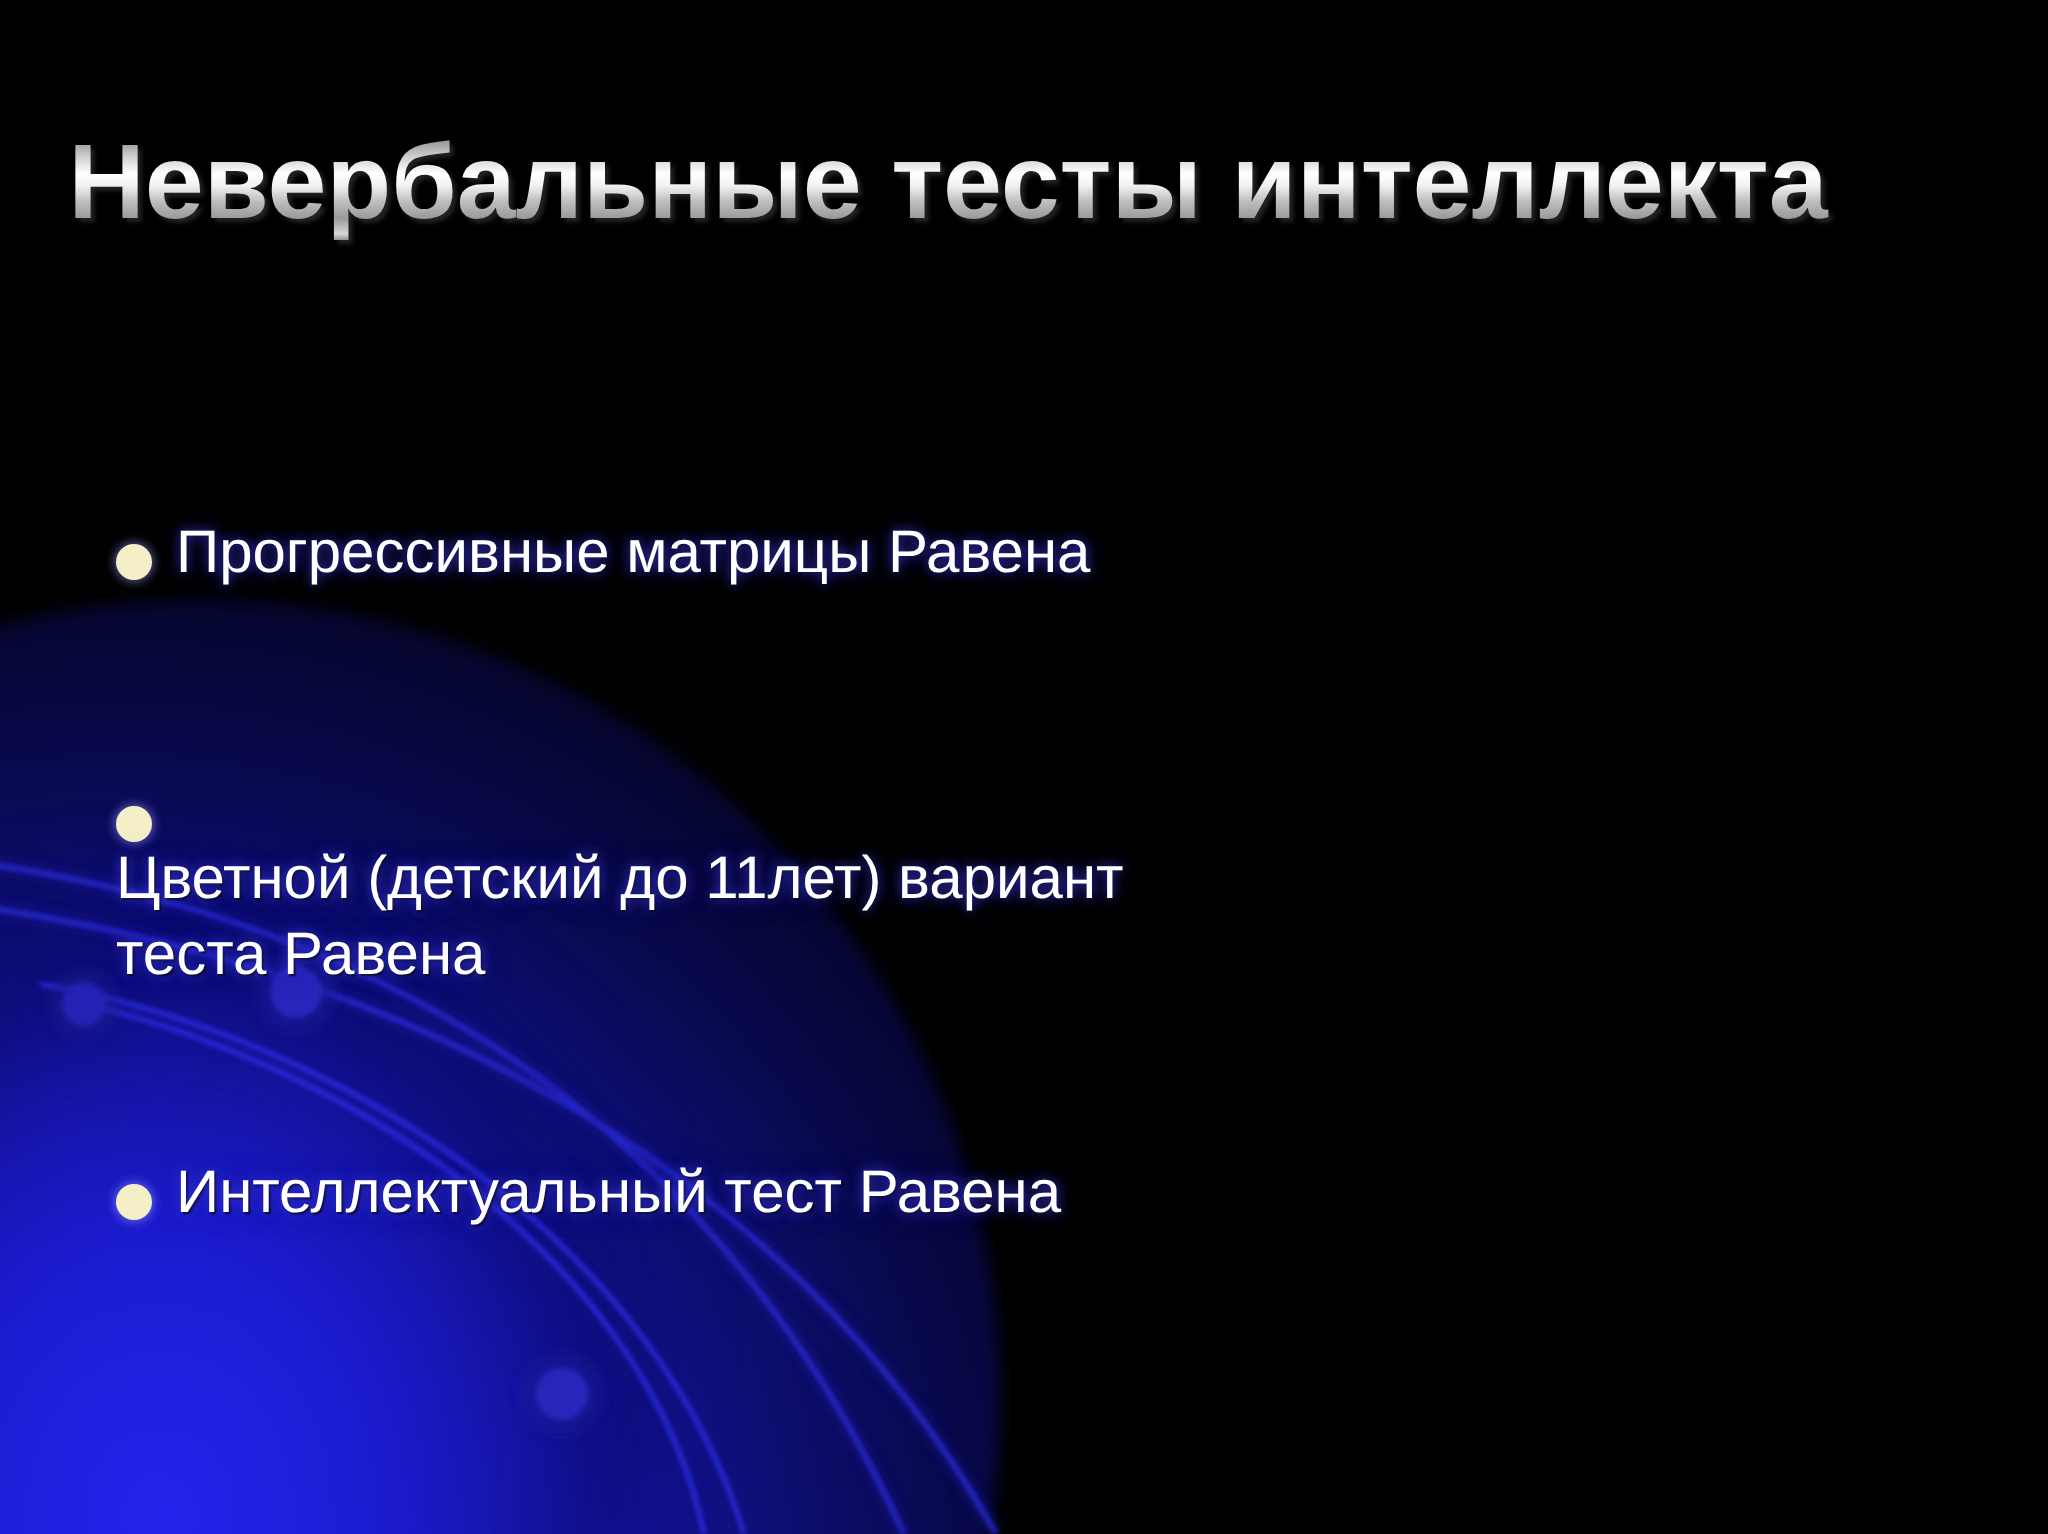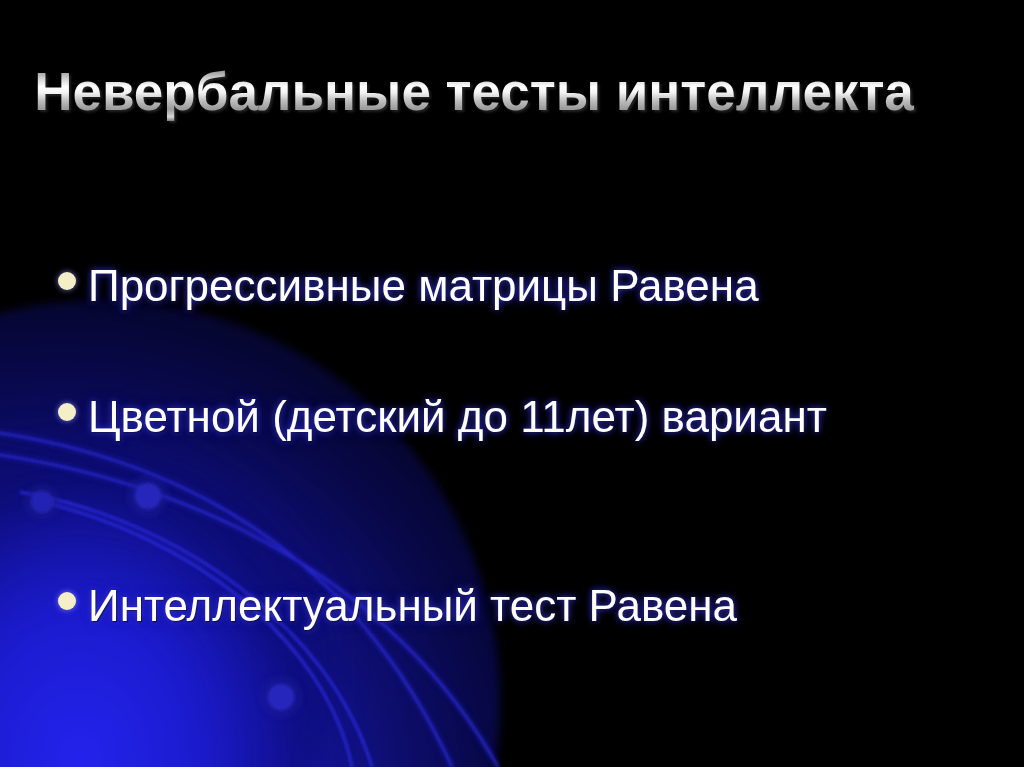--- a/index.html
+++ b/index.html
@@ -121,33 +121,33 @@
     border-radius: 50%;
     background: #f4efc6;
     box-shadow: 0 0 5px 1px rgba(150,150,255,0.55);
     margin-top: 14px;
     margin-right: 12px;
   }
 
   .bullet-text {
     flex: 1 1 auto;
     color: #ffffff;
-    font-size: 44px;
+    font-size: 30px;
     font-weight: normal;
     line-height: 1.28;
     text-shadow:
        0 0 6px rgba(60,60,220,0.85),
        0 0 12px rgba(30,30,160,0.55),
        1px 1px 1px rgba(0,0,0,0.9);
   }
 
   .bullet-text .line { display: block; }
 
   #row-0 { top: 258px; }
-  #row-1 { top: 389px; }
+  #row-1 { top: 389px; flex-direction: column; }
   #row-2 { top: 578px; }
 </style>
 </head>
 <body>
 
 <div id="slide">
 
   <div class="bg-layer">
     <div class="bg-glow"></div>
     <div class="bg-glow-2"></div>
@@ -195,20 +195,21 @@
       <span class="bullet-marker"></span>
       <span class="bullet-text">
         <span class="line">Прогрессивные матрицы Равена</span>
       </span>
     </div>
 
     <div class="bullet-row" id="row-1">
       <span class="bullet-marker"></span>
       <span class="bullet-text">
         <span class="line">Цветной (детский до 11лет) вариант</span>
+        <span class="line">теста Равена</span>
       </span>
     </div>
 
     <div class="bullet-row" id="row-2">
       <span class="bullet-marker"></span>
       <span class="bullet-text">
         <span class="line">Интеллектуальный тест Равена</span>
       </span>
     </div>
 

